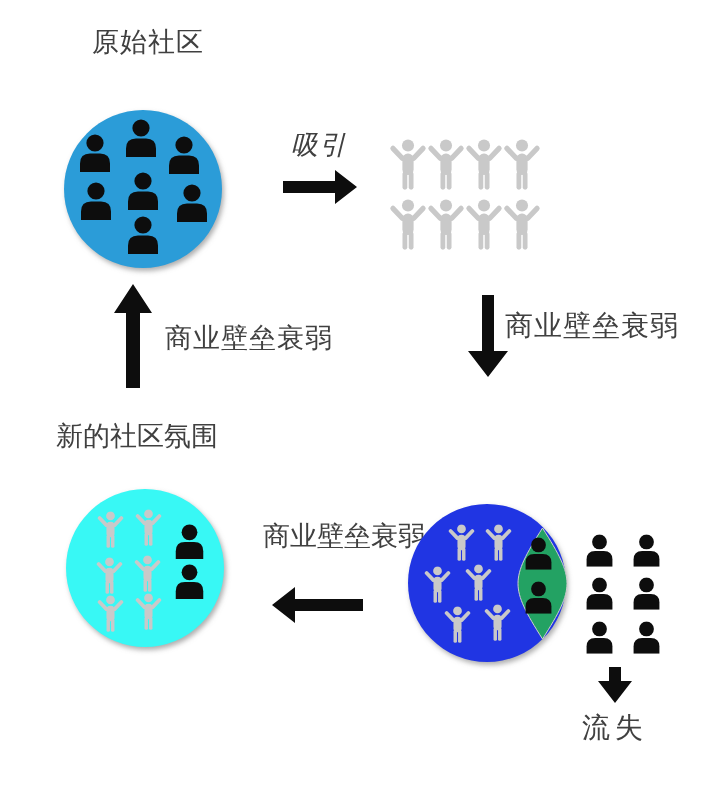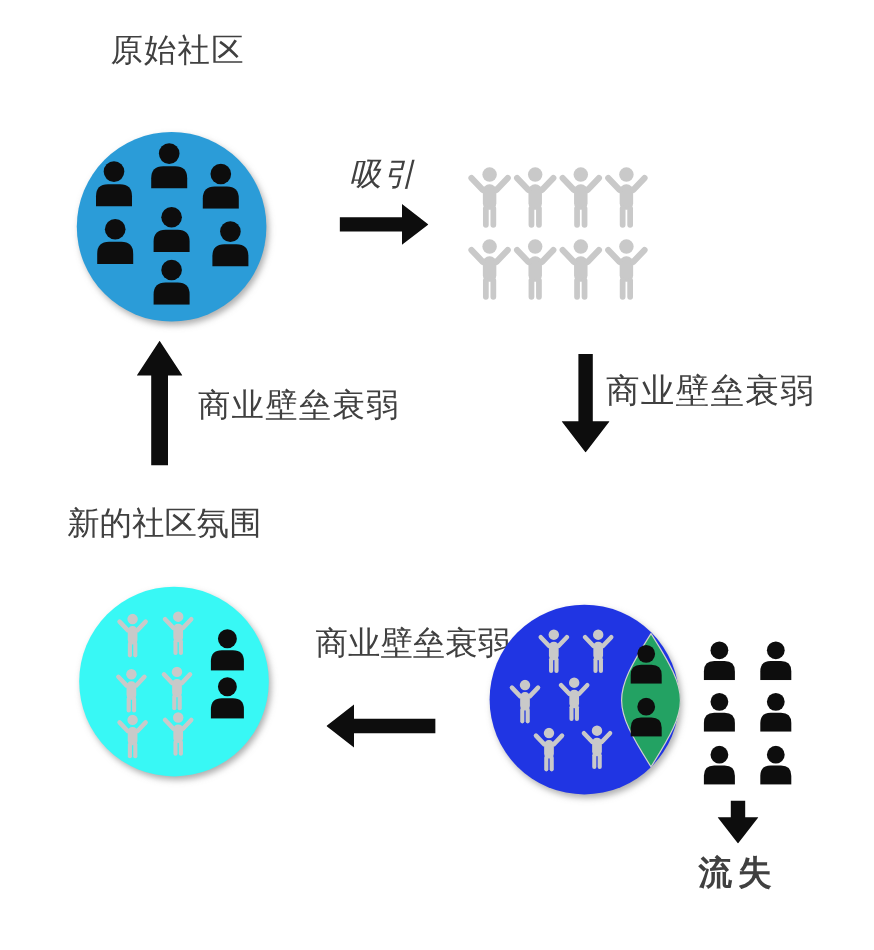--- a/index.html
+++ b/index.html
@@ -24,21 +24,21 @@
   .arrow polygon{fill:var(--color-arrow_black,#0d0d0d);}
   
   #lens{position:absolute;left:517px;top:527px;width:51px;height:113px;}
   #lens-shape{position:absolute;left:0;top:0;}
   
   #label-original{left:92px;top:28px;}
   #label-new-users{left:413px;top:57px;}
   #label-attract{left:291px;top:131px;font-style:italic;}
   #label-mass-entry{left:505px;top:311px;font-size:28px;}
   #label-restructure{left:425px;top:427px;letter-spacing:0;}
-  #label-churn{left:582px;top:713px;font-size:28px;letter-spacing:5px;font-weight:bold;}
+  #label-churn{left:582px;top:713px;font-size:28px;letter-spacing:5px;}
   #label-atmosphere{left:56px;top:422px;letter-spacing:0;}
   #label-diff{left:263px;top:522px;letter-spacing:0;}
   #label-barrier{left:165px;top:324px;}
   
   #arrow-attract{left:283px;top:169px;}
   #arrow-entry{left:468px;top:295px;}
   #arrow-barrier{left:114px;top:284px;}
   #arrow-diff{left:272px;top:586px;}
   #arrow-churn{left:598px;top:667px;}
   

